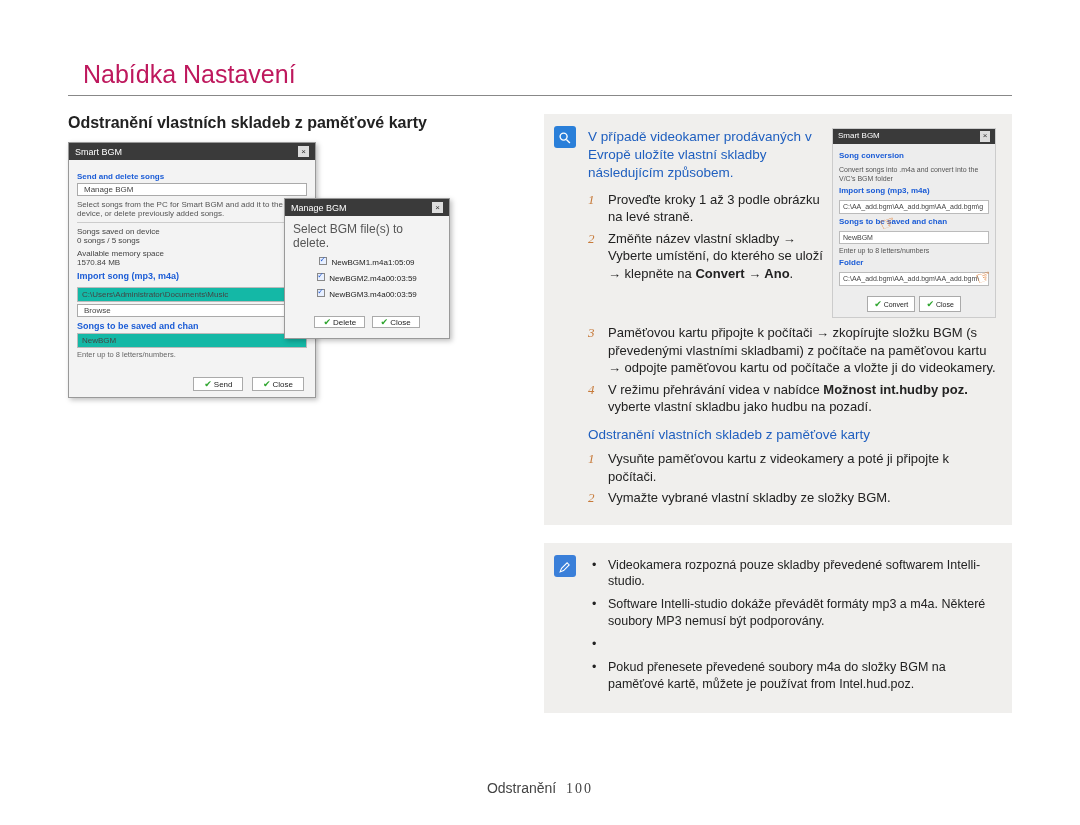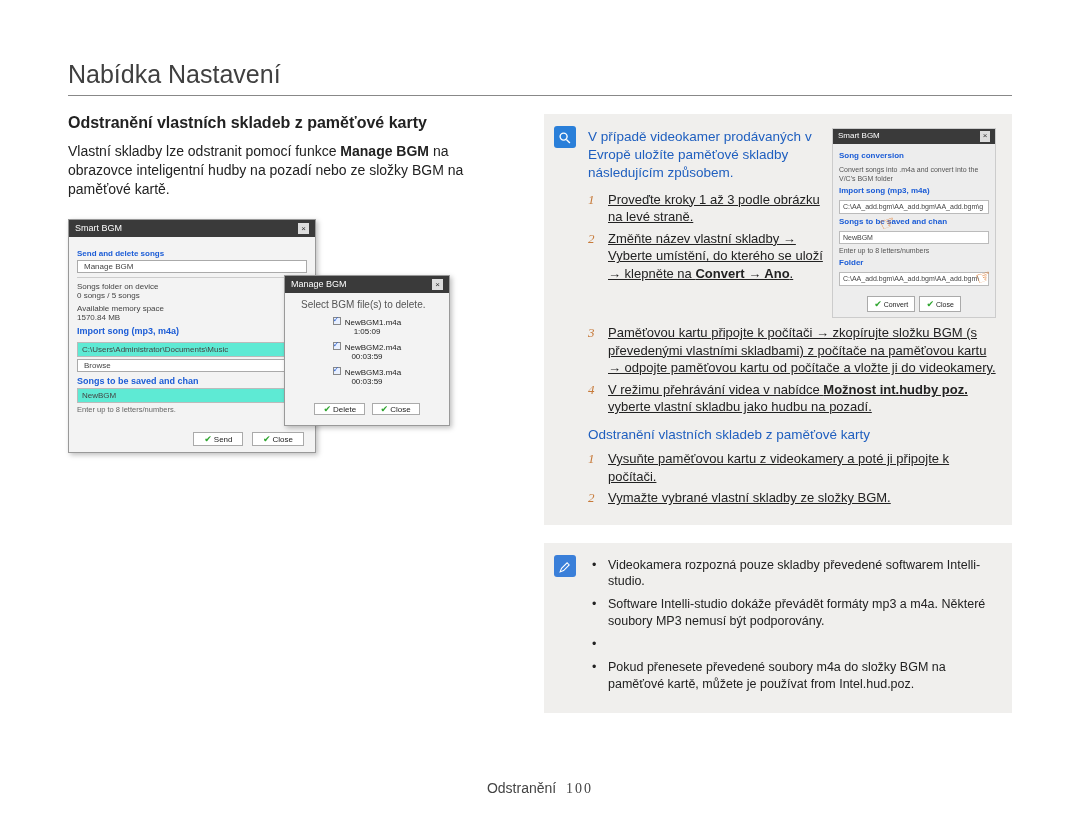--- a/index.html
+++ b/index.html
@@ -9,23 +9,24 @@
     height: 825px;
     background: #fff;
     color: #222;
     position: relative;
   }
   .page {
     padding: 60px 68px 40px 68px;
   }
   .page-title {
     font-size: 25px;
-    color: #404040;
+    color: #be185d;
     font-weight: normal;
     margin-bottom: 6px;
+    margin-left: 15px;
   }
   .hr {
     border: none;
     border-top: 1px solid #888;
     margin-bottom: 18px;
   }
   .columns {
     display: flex;
     gap: 36px;
   }
@@ -73,30 +74,30 @@
   }
   .dlg-body { padding: 6px 8px; }
   .dlg1 { left: 0; top: 0; width: 248px; }
   .dlg1 .section-title { color: #1b5cd6; font-weight: bold; margin: 2px 0; }
   .dlg1 .row { display: flex; justify-content: space-between; margin: 4px 0; font-size: 8px; color: #444; flex-direction: column; }
   .dlg1 .btn-sm {
     display: inline-block; padding: 1px 6px;
     border: 1px solid #aaa; background: #fff; font-size: 8px;
   }
   .dlg1 .input-row {
-    border: 1px solid #bbb; background: #5eead4; padding: 2px 4px;
+    border: 1px solid #bbb; background: #14b8a6; padding: 2px 4px;
     font-size: 8px; color: #444; margin: 2px 0;
   }
   .dlg1 .hint { font-size: 7.5px; color: #666; margin-top: 2px; }
   .dlg1 .footer-btns { text-align: right; margin-top: 18px; }
   .dlg1 .footer-btns .btn-sm { margin: 0 3px; padding: 1px 10px; }
   .dlg2 { left: 216px; top: 56px; width: 166px; }
   .dlg2 .list-row {
-    display: flex; justify-content: space-between;
-    padding: 3px 4px; font-size: 8px; align-items: center; flex-direction: column;
+    display: flex; justify-content: center;
+    padding: 3px 4px; font-size: 8px; align-items: center;
   }
   .dlg2 .list-row .cb {
     width: 8px; height: 8px; border: 1px solid #888;
     display: inline-block; margin-right: 4px;
     background: #e8f0ff; position: relative;
   }
   .dlg2 .list-row .cb::after {
     content: "✓"; position: absolute; left: -1px; top: -3px;
     font-size: 8px; color: #2b5fcf;
   }
@@ -129,21 +130,21 @@
   .info-icon.pen { background: #3a7fd9; }
   .info-title { color: #1f5fbf; font-size: 13.5px; margin-bottom: 8px; }
   .step-row { display: flex; margin-bottom: 4px; }
   .step-num {
     font-style: italic;
     color: #c77a3a;
     font-family: Georgia, serif;
     width: 20px;
     flex-shrink: 0;
   }
-  .step-text { flex: 1; text-decoration: underline; }
+  .step-text { flex: 1; }
   .sub-title { color: #1f5fbf; font-size: 13.5px; margin: 10px 0 6px 0; }
   .bullet-row { display: flex; margin-bottom: 4px; }
   .bullet-dot { width: 20px; flex-shrink: 0; text-align: left; padding-left: 4px; }
   .right-inset-fig {
     float: right;
     width: 164px;
     height: 190px;
     background: #ededed;
     border: 1px solid #ccc;
     margin: 0 0 6px 8px;
@@ -191,39 +192,37 @@
 <body>
 
 <div class="page">
   <h1 class="page-title">Nabídka Nastavení</h1>
   <hr class="hr">
 
   <div class="columns">
 
     <div class="left-col">
       <div class="section-heading">Odstranění vlastních skladeb z paměťové karty</div>
-      <p class="body-text">
-        <span>Vlastní skladby lze odstranit pomocí funkce </span><b>Manage BGM</b><span> na obrazovce inteligentní hudby na pozadí nebo ze složky BGM na paměťové kartě.</span>
-      </p>
 
       <div class="screenshot-left">
 
         <div class="dlg dlg1">
           <div class="dlg-title">
             <span>Smart BGM</span>
             <span class="dlg-close">×</span>
           </div>
           <div class="dlg-body">
             <div class="row">
               <span class="section-title">Send and delete songs</span>
               <span class="btn-sm">Manage BGM</span>
             </div>
+            <div class="hint" style="color:#555;font-size:8px;">Select songs from the PC for Smart BGM and add it to the device, or delete previously added songs.</div>
             <hr style="margin:4px 0;border:none;border-top:1px solid #ccc;">
             <div class="row">
-              <span>Songs folder on device</span>
+              <span>Songs saved on device</span>
               <span>0 songs / 5 songs</span>
             </div>
             <div class="row">
               <span>Available memory space</span>
               <span>1570.84 MB</span>
             </div>
             <div class="section-title">Import song (mp3, m4a)</div>
             <div class="row">
               <span class="input-row" style="flex:1;margin-right:4px;">C:\Users\Administrator\Documents\Music</span>
               <span class="btn-sm">Browse</span>
@@ -237,21 +236,21 @@
             </div>
           </div>
         </div>
 
         <div class="dlg dlg2">
           <div class="dlg-title">
             <span>Manage BGM</span>
             <span class="dlg-close">×</span>
           </div>
           <div class="dlg-body">
-            <div style="font-size:10px;color:#555;margin-bottom:4px;margin-left:8px;">Select BGM file(s) to delete.</div>
+            <div style="font-size:12px;color:#555;margin-bottom:4px;">Select BGM file(s) to delete.</div>
             <div class="list-row">
               <span><span class="cb"></span><span>NewBGM1.m4a</span></span>
               <span>1:05:09</span>
             </div>
             <div class="list-row">
               <span><span class="cb"></span><span>NewBGM2.m4a</span></span>
               <span>00:03:59</span>
             </div>
             <div class="list-row">
               <span><span class="cb"></span><span>NewBGM3.m4a</span></span>
@@ -292,21 +291,21 @@
             <div class="rif-input">C:\AA_add.bgm\AA_add.bgm\AA_add.bgm\</div>
             <div class="rif-btns">
               <span class="btn-sm"><span class="checkmark">✔</span><span>Convert</span></span>
               <span class="btn-sm"><span class="checkmark">✔</span><span>Close</span></span>
             </div>
           </div>
           <span class="pointer" style="top:82px;left:46px;"></span>
           <span class="pointer" style="top:136px;right:2px;"></span>
         </div>
 
-        <div class="info-title">V případě videokamer prodávaných v Evropě uložíte paměťové skladby následujícím způsobem.</div>
+        <div class="info-title">V případě videokamer prodávaných v Evropě uložíte vlastní skladby následujícím způsobem.</div>
 
         <div class="step-row">
             <span class="step-num">1</span>
           <span class="step-text">Proveďte kroky 1 až 3 podle obrázku na levé straně.</span>
           </div>
 
         <div class="step-row">
             <span class="step-num">2</span>
           <span class="step-text">
             <span>Změňte název vlastní skladby → Vyberte umístění, do kterého se uloží → klepněte na </span><b>Convert → Ano</b>.

